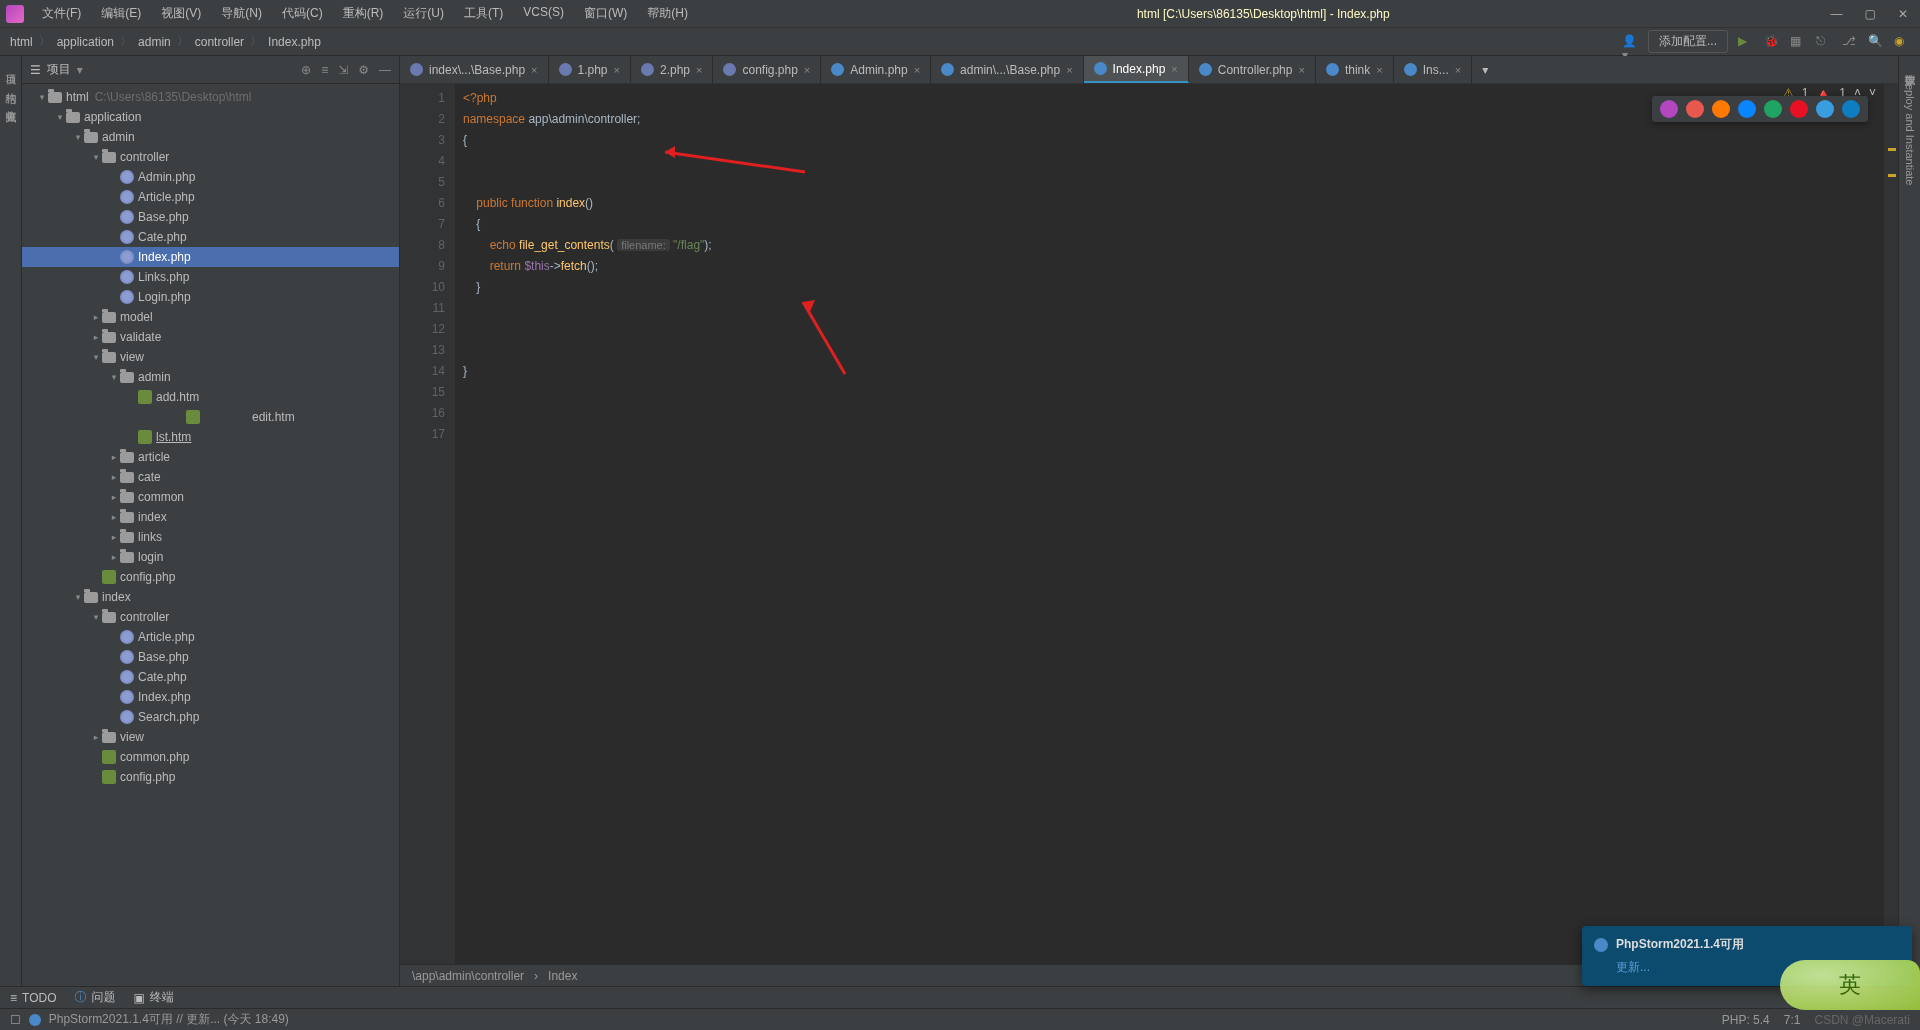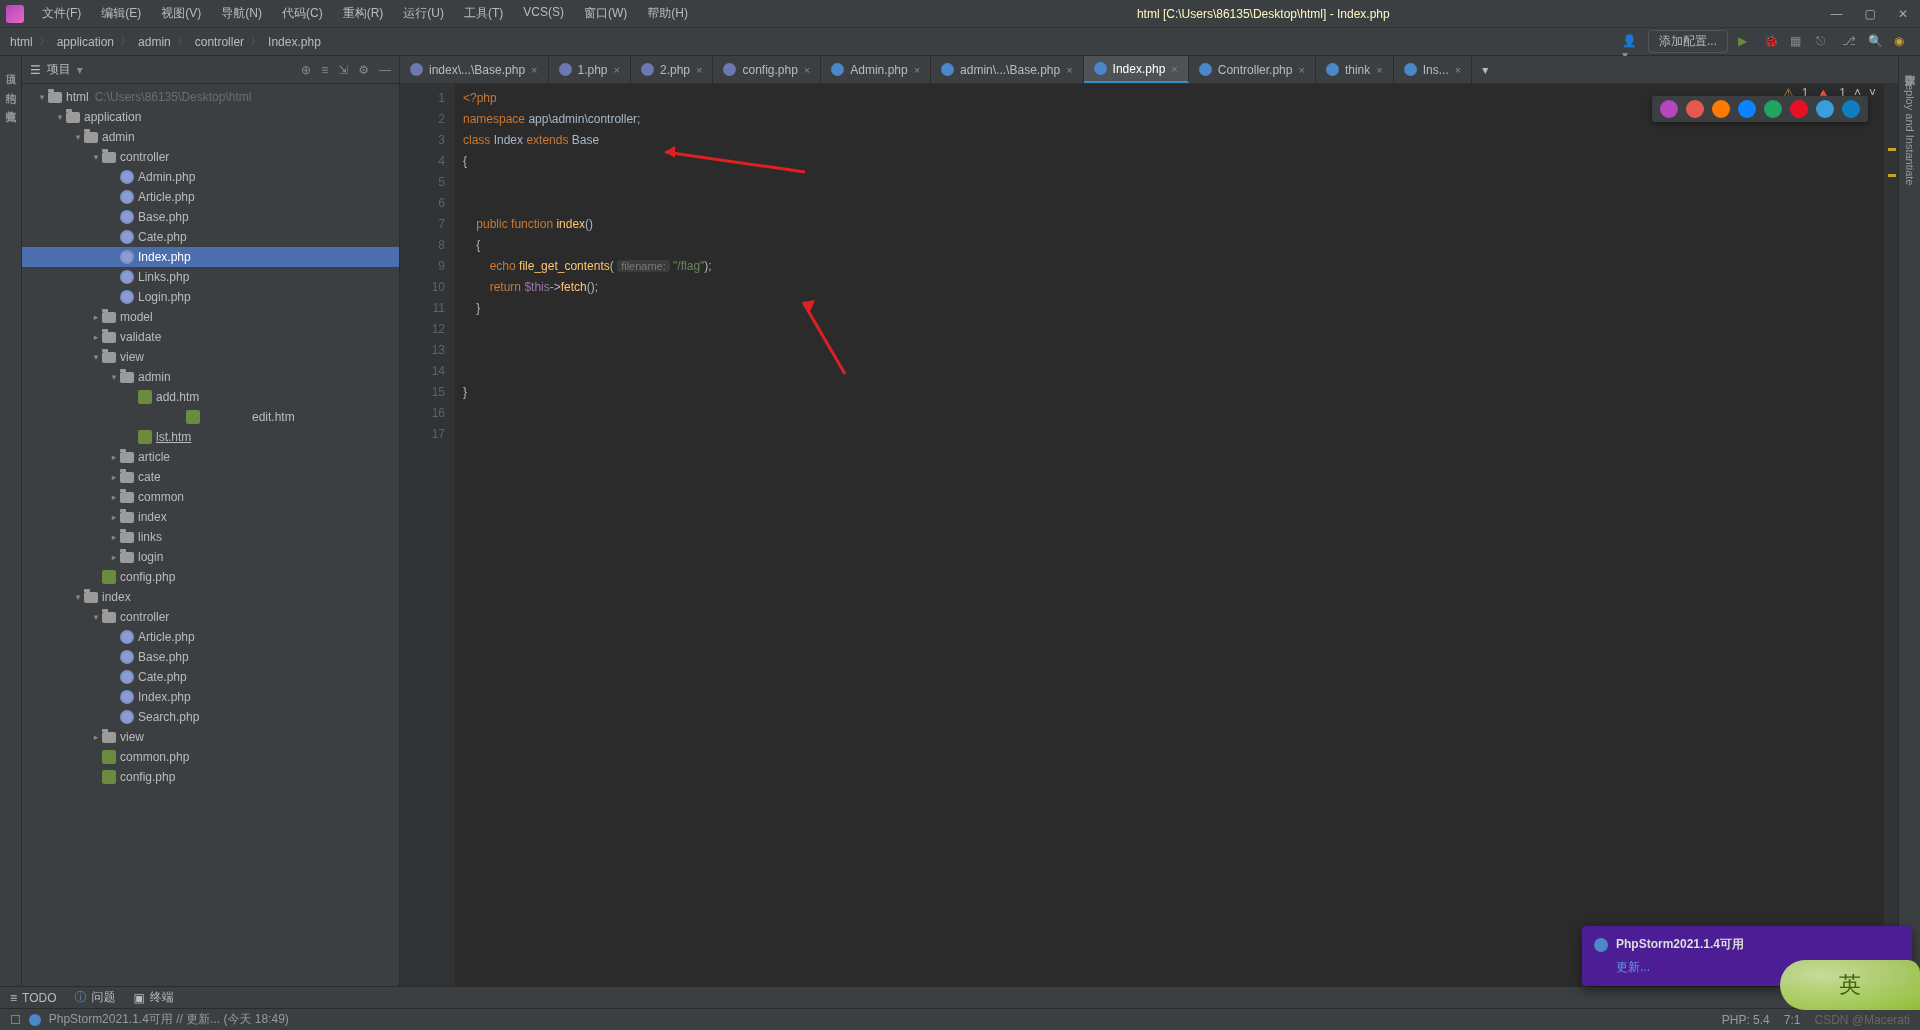--- a/index.html
+++ b/index.html
@@ -67,21 +67,21 @@
 .var { color:#9876aa; }
 .hint { background:#3b3b3b; color:#787878; border-radius:3px; padding:0 4px; font-size:11px; }
 .arrow-red { position:absolute; pointer-events:none; }
 .crumb2 { height:22px; background:#3c3f41; border-top:1px solid #2b2b2b; display:flex; align-items:center; padding:0 12px; gap:10px; color:#999; font-size:11px; }
 
 
 .browserbar { position:absolute; top:40px; right:30px; background:#3c3f41; padding:4px 8px; display:flex; gap:8px; border-radius:3px; box-shadow:0 2px 6px rgba(0,0,0,.4); z-index:4; }
 .bicon { width:18px; height:18px; border-radius:50%; }
 
 
-.notif { position:absolute; right:8px; bottom:44px; width:330px; background:#4c1d95; border-radius:4px; padding:10px 12px; box-shadow:0 4px 12px rgba(0,0,0,.5); }
+.notif { position:absolute; right:8px; bottom:44px; width:330px; background:#0c4a6e; border-radius:4px; padding:10px 12px; box-shadow:0 4px 12px rgba(0,0,0,.5); }
 .notif .nt { display:flex; gap:8px; align-items:center; color:#ddd; font-weight:bold; }
 .notif .ni { width:14px; height:14px; border-radius:50%; background:#4a88c7; }
 .notif .link { color:#5b9dd9; margin-top:6px; margin-left:22px; cursor:pointer; }
 
 
 .toolwin { height:22px; background:#3c3f41; border-top:1px solid #2b2b2b; display:flex; align-items:center; padding:0 10px; gap:18px; color:#bbb; font-size:11px; }
 .toolwin .item { display:flex; align-items:center; gap:5px; cursor:pointer; }
 
 
 .status { height:22px; background:#3c3f41; border-top:1px solid #2b2b2b; display:flex; align-items:center; padding:0 10px; font-size:11px; color:#999; }
@@ -449,41 +449,45 @@
         <svg class="arrow-red" style="left:200px; top:58px;" width="160" height="40">
             <line x1="150" y1="30" x2="10" y2="10" stroke="#e02020" stroke-width="3"></line>
             <polygon points="10,10 20,4 20,16" fill="#e02020"></polygon>
           </svg>
         <svg class="arrow-red" style="left:340px; top:210px;" width="70" height="90">
             <line x1="50" y1="80" x2="8" y2="8" stroke="#e02020" stroke-width="3"></line>
             <polygon points="8,8 20,6 14,20" fill="#e02020"></polygon>
           </svg>
       <div class="cline"><span class="kw">&lt;?php</span></div>
           <div class="cline"><span class="kw">namespace</span> app\admin\controller;</div>
-          <div class="cline"><span class="kw">class</span> Index <span class="kw">extends</span> Base</div>
           <div class="cline">{</div>
           <div class="cline"></div>
           <div class="cline"></div>
           <div class="cline">    <span class="kw">public</span> <span class="kw">function</span> <span class="fn">index</span>()</div>
           <div class="cline">    {</div>
           <div class="cline">        <span class="kw">echo</span> <span class="fn">file_get_contents</span>( <span class="hint">filename:</span> <span class="str">"/flag"</span>);</div>
           <div class="cline">        <span class="kw">return</span> <span class="var">$this</span>-&gt;<span class="fn">fetch</span>();</div>
           <div class="cline">    }</div>
           <div class="cline"></div>
           <div class="cline"></div>
           <div class="cline"></div>
           <div class="cline">}</div>
           <div class="cline"></div>
         </div>
       <div class="markerbar">
         <div class="marker" style="top:64px;background:#c9a227"></div>
         <div class="marker" style="top:90px;background:#c9a227"></div>
       </div>
     </div>
 
+    <div class="crumb2">
+      <span>\app\admin\controller</span>
+      <span>›</span>
+      <span>Index</span>
+    </div>
   </div>
 
   <div class="rightgutter" id="rightg">
       <span>数据库</span>
       <span>Deploy and Instantiate</span>
     </div>
 </div>
 
 <div class="toolwin">
   <div class="item">

